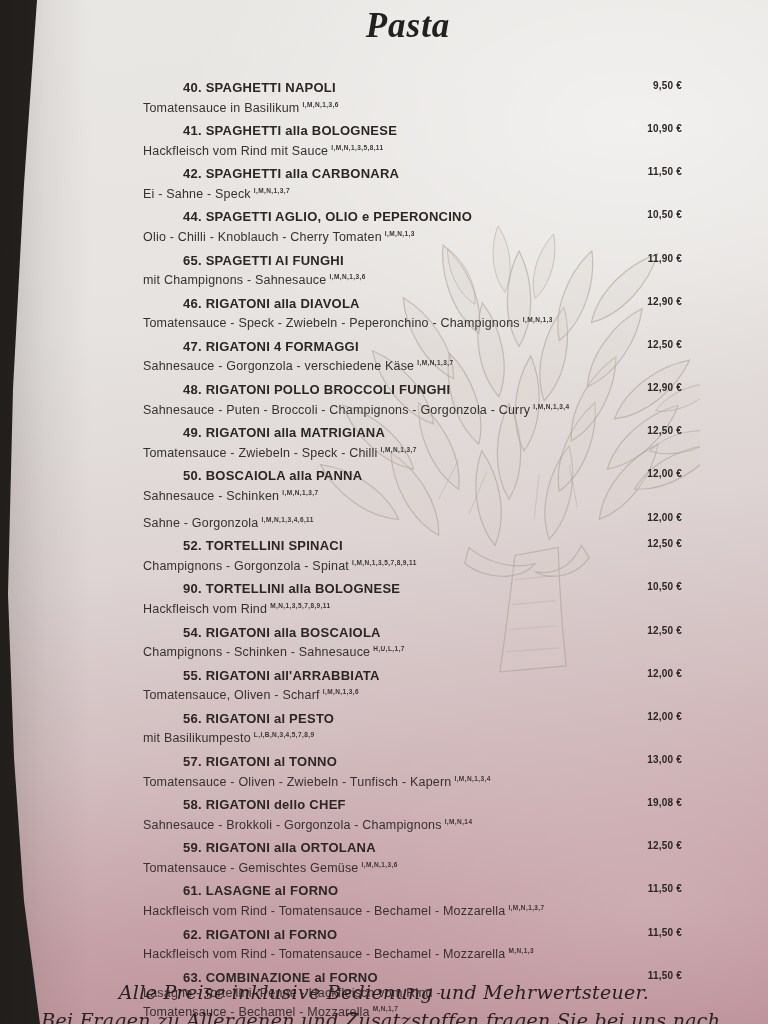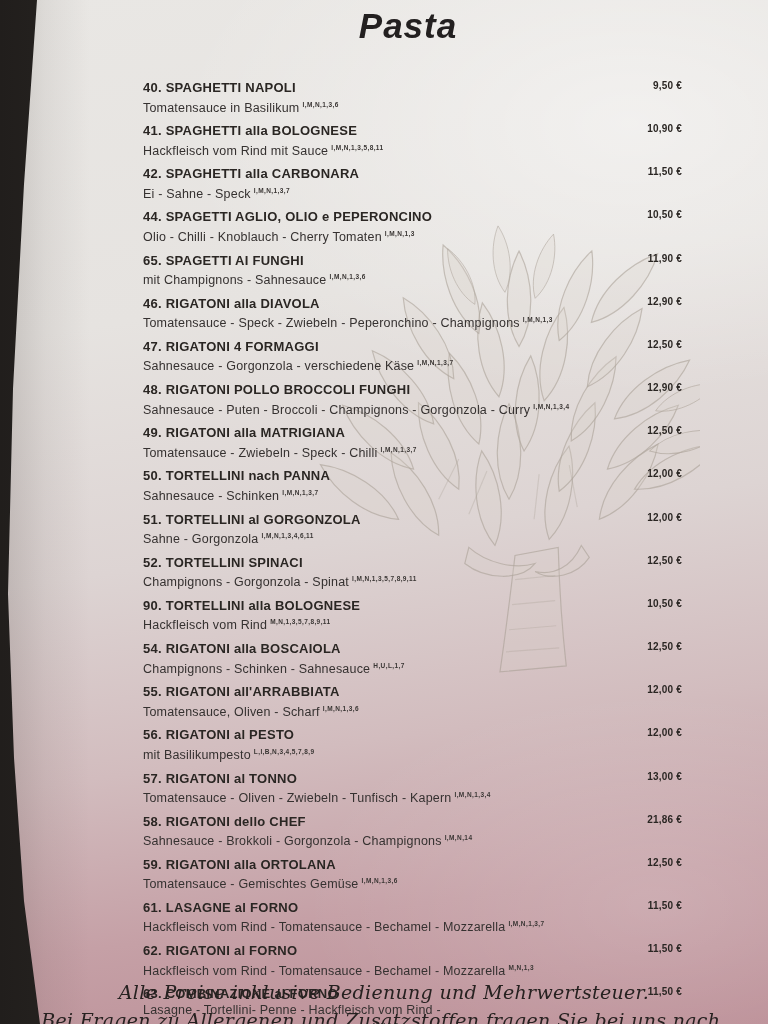--- a/index.html
+++ b/index.html
@@ -18,30 +18,30 @@
   }
   .page-edge{
     position:absolute;inset:0;z-index:3;
     background:linear-gradient(to right,#211e1c,#3d3834 55%,#575049);
     clip-path:polygon(0 0,37px 0,24px 18%,13px 38%,8px 58%,14px 74%,24px 88%,40px 100%,0 100%);
   }
   .sheet{position:absolute;inset:0;z-index:1;}
 
   .menu-title{
     position:absolute;top:6px;left:calc(50% + 24px);transform:translateX(-50%);
-    font-family:Liberation Sans, sans-serif;font-style:italic;font-weight:600;
+    font-family:Liberation Serif, serif;font-style:italic;font-weight:600;
     font-size:35px;color:#232020;letter-spacing:1px;z-index:4;
   }
 
   .items{
     position:absolute;top:80px;left:143px;right:86px;z-index:4;
   }
   .item-row{display:flex;justify-content:space-between;align-items:flex-start;margin-bottom:7.5px;}
   .item-text{max-width:480px;}
-  .item-name{font-weight:700;font-size:13px;line-height:16.5px;color:#2a2623;letter-spacing:.25px;}
+  .item-name{font-weight:700;font-size:13px;line-height:16.5px;color:#2a2623;letter-spacing:.25px;margin-left:40px;}
   .item-desc{font-size:12.5px;line-height:15px;color:#353130;letter-spacing:.2px;}
   .allergens{font-size:6.5px;font-weight:600;letter-spacing:.4px;margin-left:3px;color:#3a3634;}
   .item-price{font-weight:700;font-size:10px;color:#2a2623;white-space:nowrap;padding-left:12px;letter-spacing:.2px;}
 
   .artichoke{position:absolute;left:318px;top:218px;width:382px;height:472px;z-index:3;opacity:.85;pointer-events:none;}
 
   .footer{
     position:absolute;left:0;right:0;bottom:-10px;text-align:center;z-index:4;
     font-family:"DejaVu Serif", serif;font-style:italic;font-weight:500;
     color:#262120;font-size:19px;line-height:28px;letter-spacing:.3px;
@@ -225,36 +225,32 @@
       </div>
 
     </div>
     <div class="item-price">12,50 €</div>
   </div>
 
   <div class="item-row">
     <div class="item-text">
       <div class="item-name">
         <span>50.</span>
-        <span>TORTELLINI nach PANNA</span>
+        <span>BOSCAIOLA alla PANNA</span>
       </div>
       <div class="item-desc">
         <span>Sahnesauce - Schinken</span><sup class="allergens">I,M,N,1,3,7</sup>
       </div>
 
     </div>
     <div class="item-price">12,00 €</div>
   </div>
 
   <div class="item-row">
     <div class="item-text">
-      <div class="item-name">
-        <span>51.</span>
-        <span>TORTELLINI al GORGONZOLA</span>
-      </div>
       <div class="item-desc">
         <span>Sahne - Gorgonzola</span><sup class="allergens">I,M,N,1,3,4,6,11</sup>
       </div>
 
     </div>
     <div class="item-price">12,00 €</div>
   </div>
 
   <div class="item-row">
     <div class="item-text">
@@ -344,21 +340,21 @@
     <div class="item-text">
       <div class="item-name">
         <span>58.</span>
         <span>RIGATONI dello CHEF</span>
       </div>
       <div class="item-desc">
         <span>Sahnesauce - Brokkoli - Gorgonzola - Champignons</span><sup class="allergens">I,M,N,14</sup>
       </div>
 
     </div>
-    <div class="item-price">21,86 €</div>
+    <div class="item-price">19,08 €</div>
   </div>
 
   <div class="item-row">
     <div class="item-text">
       <div class="item-name">
         <span>59.</span>
         <span>RIGATONI alla ORTOLANA</span>
       </div>
       <div class="item-desc">
         <span>Tomatensauce - Gemischtes Gemüse</span><sup class="allergens">I,M,N,1,3,6</sup>

